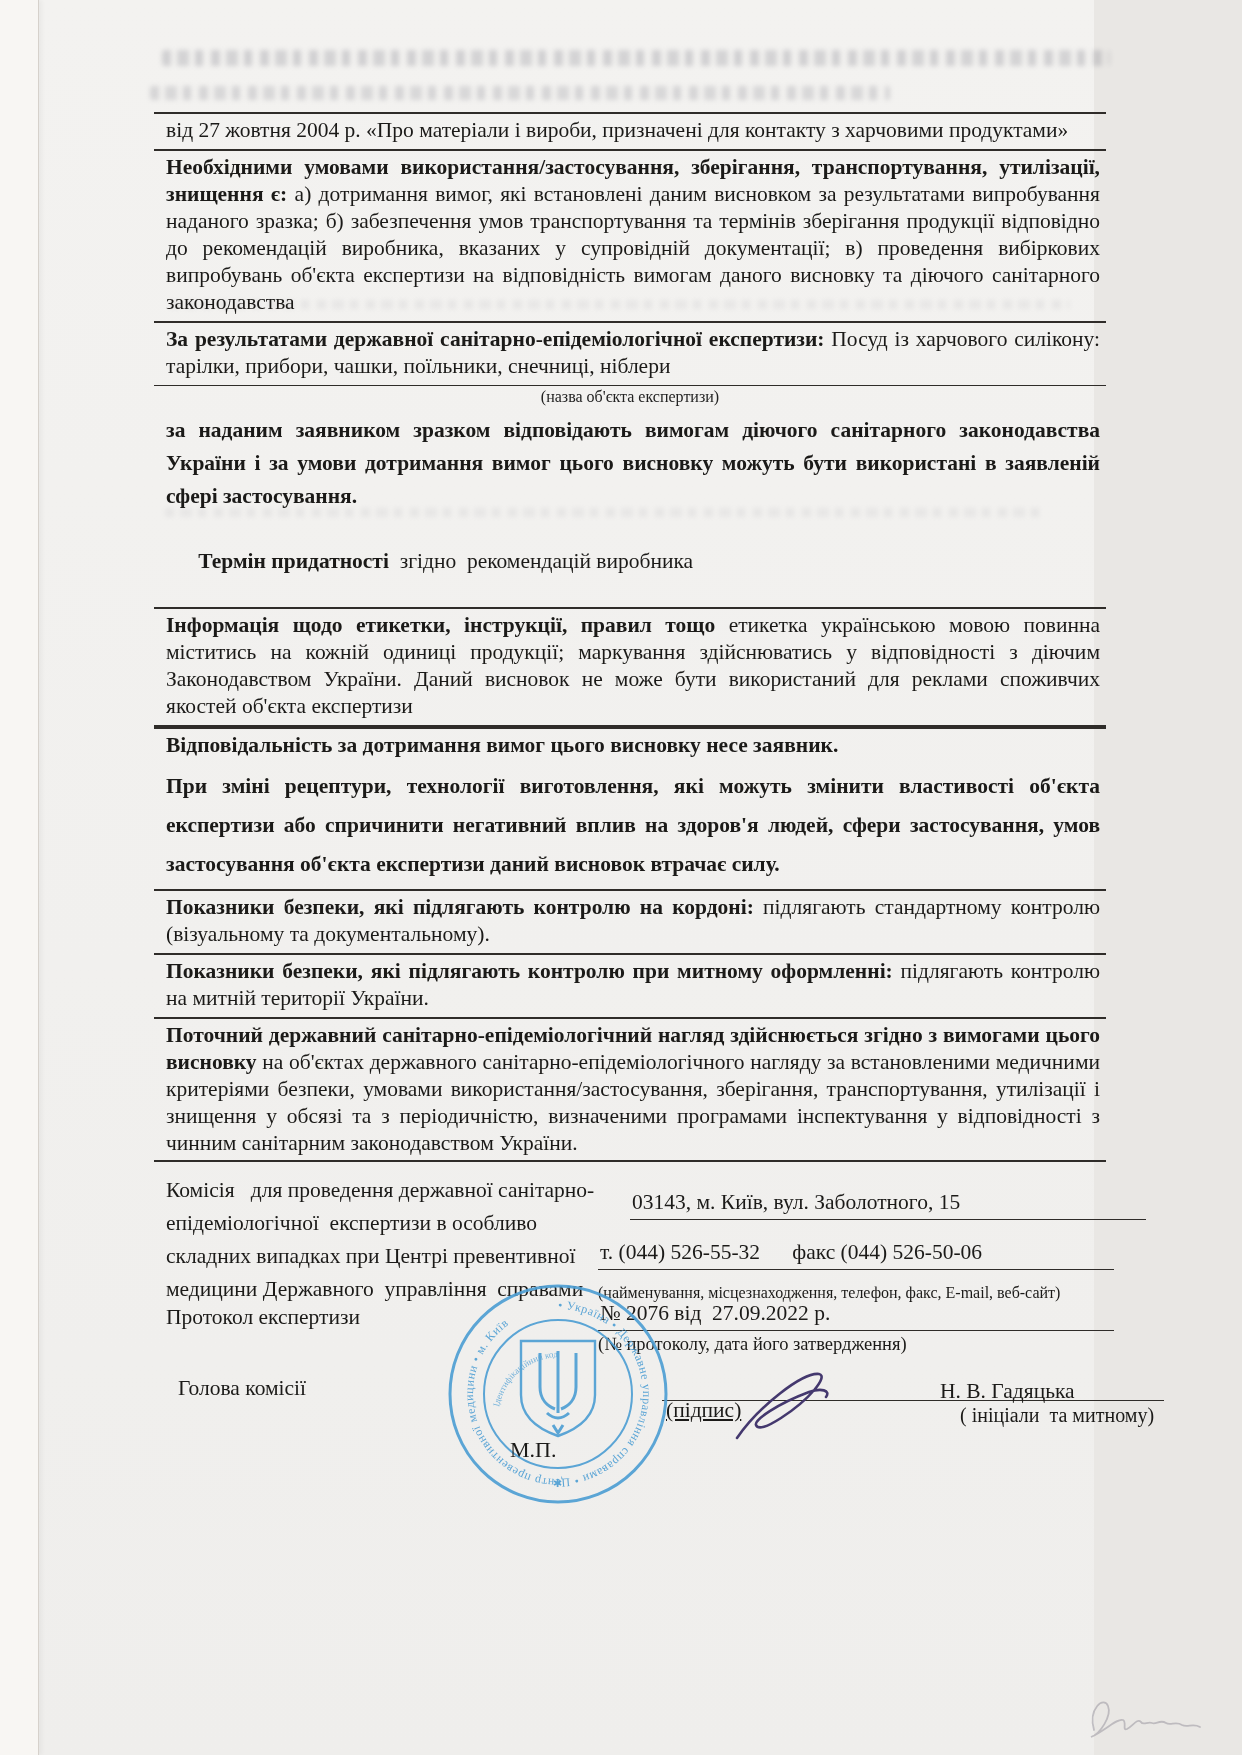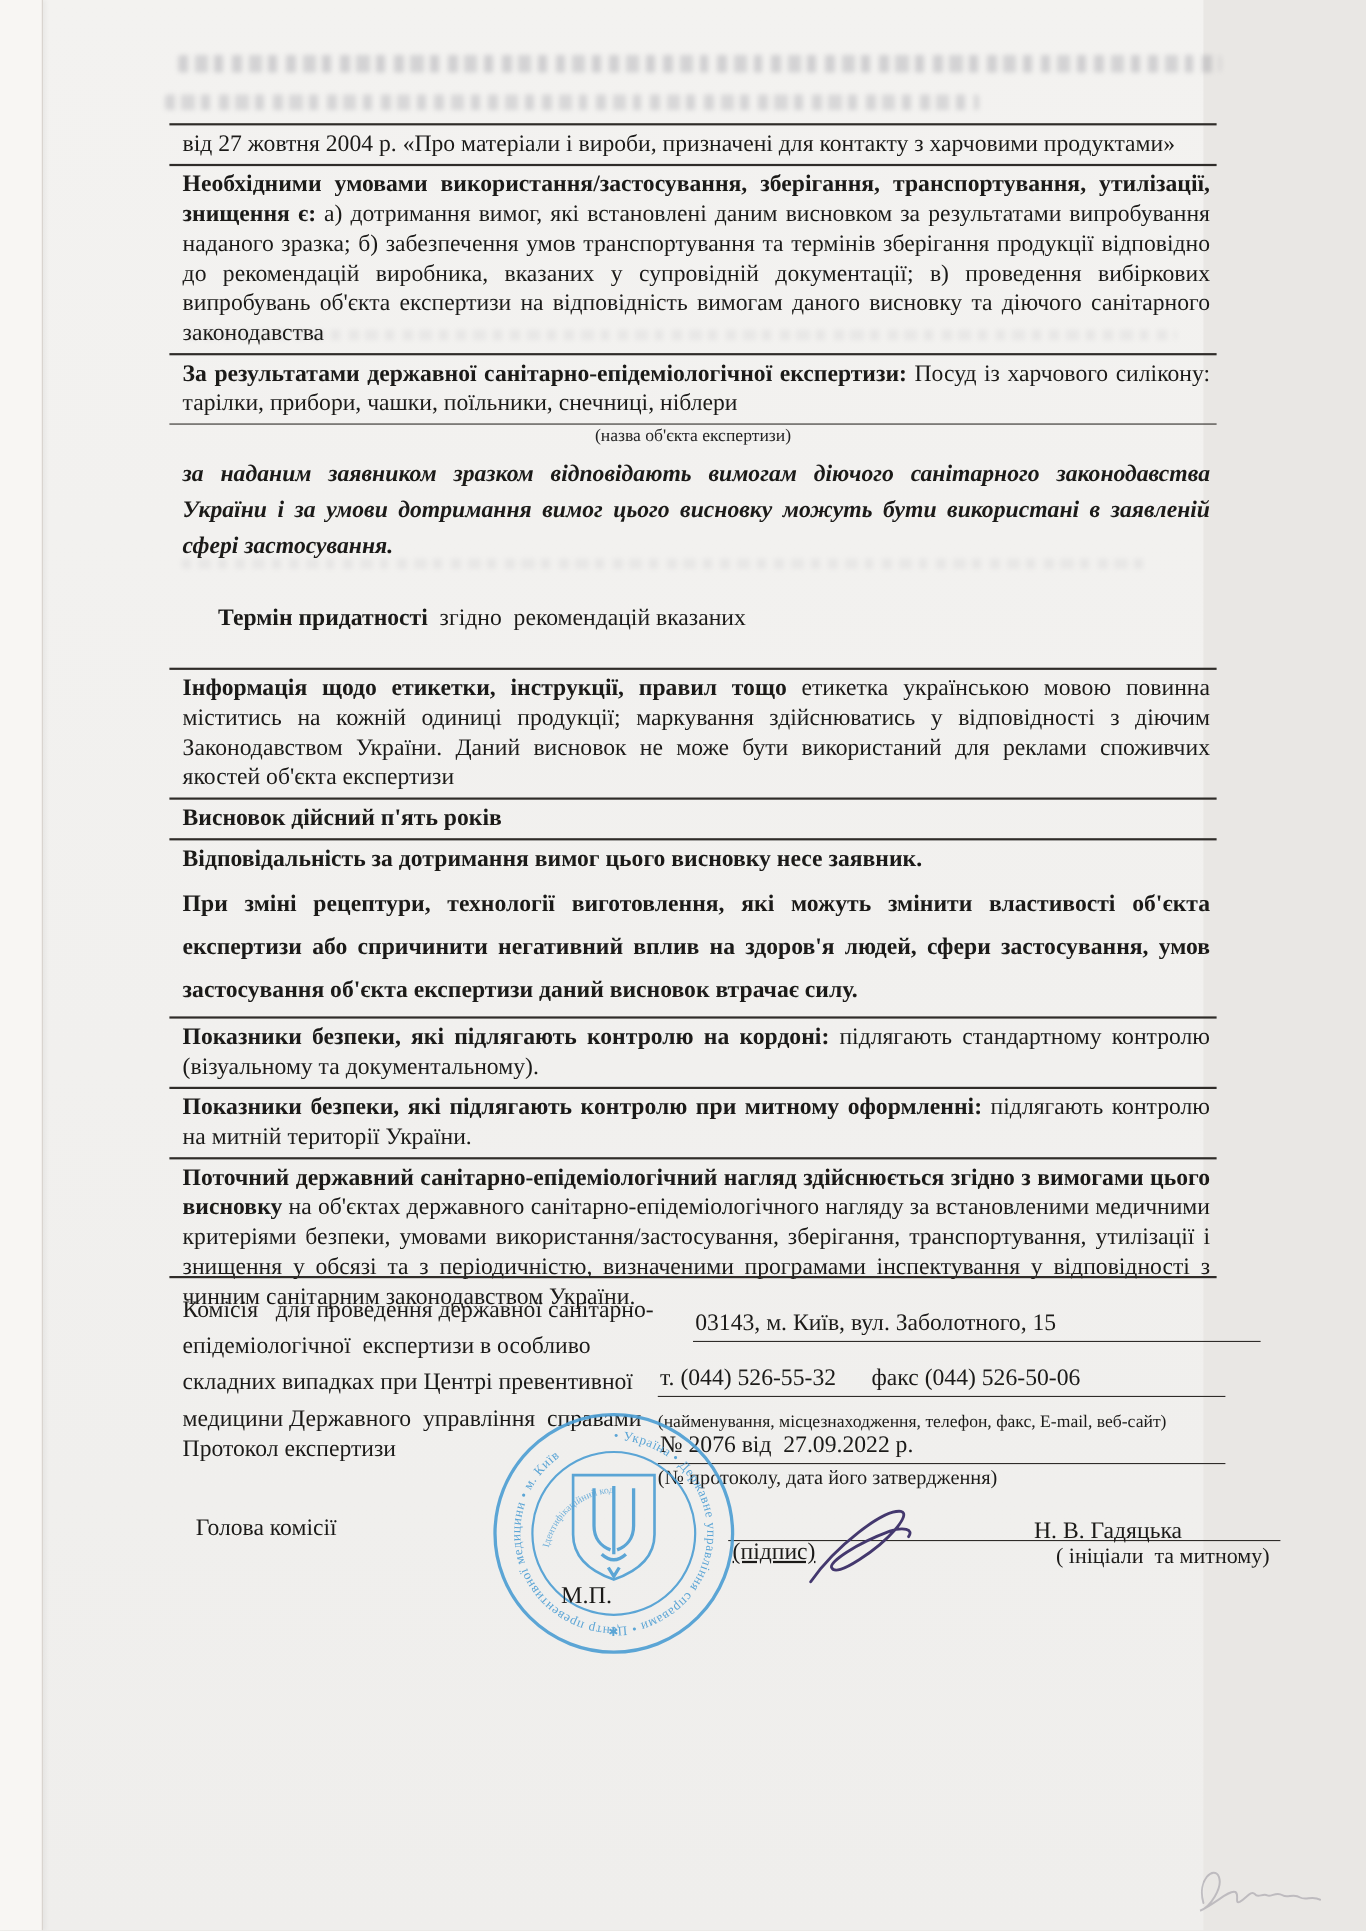--- a/index.html
+++ b/index.html
@@ -29,21 +29,21 @@
     position:absolute;left:154px;top:112px;width:952px;
   }
   .hrule{border-top:2.5px solid #2f2c29;height:0;}
   .hrule.thin{border-top-width:1.8px;}
   .sec{
     padding:3px 6px 5px 12px;
     font-size:21.5px;line-height:27px;
     text-align:justify;
   }
   .sec .lead{font-weight:bold;}
-  .sec.spread{line-height:33px;font-style:italic;}
+  .sec.spread{line-height:33px;}
   .sec.wide{line-height:39px;font-weight:bold;}
   .sec.oneline{text-align:left;}
   .pre{white-space:pre-wrap;}
   .caption{
     font-size:16px;line-height:20px;text-align:center;
     padding:1px 0 4px 0;color:#222;
   }
   
   .footer{position:absolute;left:154px;top:1152px;width:1060px;height:600px;font-size:21.5px;}
   .footer .frule{position:absolute;left:0;top:8px;width:952px;border-top:2.5px solid #2f2c29;}
@@ -94,32 +94,29 @@
       <span class="lead">За результатами державної санітарно-епідеміологічної експертизи:</span><span> Посуд із харчового силікону: тарілки, прибори, чашки, поїльники, снечниці, ніблери</span>
     </div>
     <div class="hrule thin"></div>
     <div class="caption">(назва об'єкта експертизи)</div>
 
     <div class="sec spread">
       <span class="lead">за наданим заявником зразком відповідають вимогам діючого санітарного законодавства України і за умови дотримання вимог цього висновку можуть бути використані в заявленій сфері застосування.</span>
     </div>
 
     <div class="sec oneline pre">
-      <span class="lead">Термін придатності</span><span>  згідно  рекомендацій вказаних</span>
+      <span class="lead">Термін придатності</span><span>  згідно  рекомендацій виробника</span>
     </div>
     <div class="hrule"></div>
 
     <div class="sec">
       <span class="lead">Інформація щодо етикетки, інструкції, правил тощо</span><span> етикетка українською мовою повинна міститись на кожній одиниці продукції; маркування здійснюватись у відповідності з діючим Законодавством України. Даний висновок не може бути використаний для реклами споживчих якостей об'єкта експертизи</span>
     </div>
     <div class="hrule"></div>
 
-    <div class="sec oneline">
-      <span class="lead">Висновок дійсний п'ять років</span>
-    </div>
     <div class="hrule"></div>
 
     <div class="sec oneline">
       <span class="lead">Відповідальність за дотримання вимог цього висновку несе заявник.</span>
     </div>
 
     <div class="sec wide">
       <span class="lead">При зміні рецептури, технології виготовлення, які можуть змінити властивості об'єкта експертизи або спричинити негативний вплив на здоров'я людей, сфери застосування, умов застосування об'єкта експертизи даний висновок втрачає силу.</span>
     </div>
     <div class="hrule"></div>

